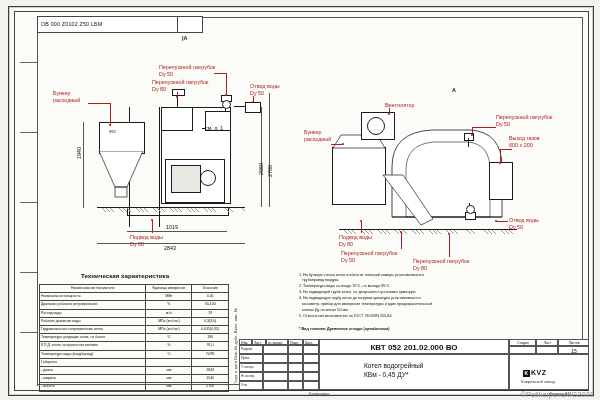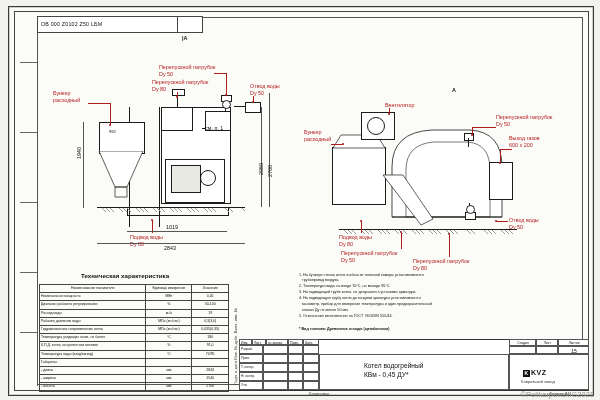--- a/index.html
+++ b/index.html
@@ -367,20 +367,21 @@
   <div class="tb-cell" style="left:230px;top:365px;width:24px;height:9px;">Н. контр.</div>
   <div class="tb-cell" style="left:254px;top:365px;width:25px;height:9px;"></div>
   <div class="tb-cell" style="left:279px;top:365px;width:15px;height:9px;"></div>
   <div class="tb-cell" style="left:294px;top:365px;width:16px;height:9px;"></div>
 
   <div class="tb-cell" style="left:230px;top:374px;width:24px;height:9px;">Утв.</div>
   <div class="tb-cell" style="left:254px;top:374px;width:25px;height:9px;"></div>
   <div class="tb-cell" style="left:279px;top:374px;width:15px;height:9px;"></div>
   <div class="tb-cell" style="left:294px;top:374px;width:16px;height:9px;"></div>
 
+  <div class="tb-cell tb-big" style="left:310px;top:332px;width:190px;height:15px;line-height:15px;padding:0;">КВТ 052 201.02.000  ВО</div>
   <div class="tb-cell" style="left:310px;top:347px;width:190px;height:36px;"></div>
   <div class="t t7" style="left:355px;top:355px;">Котел водогрейный</div>
   <div class="t t7" style="left:355px;top:364px;">КВм - 0,45     ДУ*</div>
 
   <div class="tb-cell c" style="left:500px;top:332px;width:27px;height:7px;text-align:center;">Стадия</div>
   <div class="tb-cell c" style="left:527px;top:332px;width:22px;height:7px;text-align:center;">Лист</div>
   <div class="tb-cell c" style="left:549px;top:332px;width:31px;height:7px;text-align:center;">Листов</div>
   <div class="tb-cell c" style="left:500px;top:339px;width:27px;height:8px;text-align:center;"></div>
   <div class="tb-cell c" style="left:527px;top:339px;width:22px;height:8px;text-align:center;"></div>
   <div class="tb-cell c" style="left:549px;top:339px;width:31px;height:8px;text-align:center;font-size:5px;line-height:8px;">15</div>

